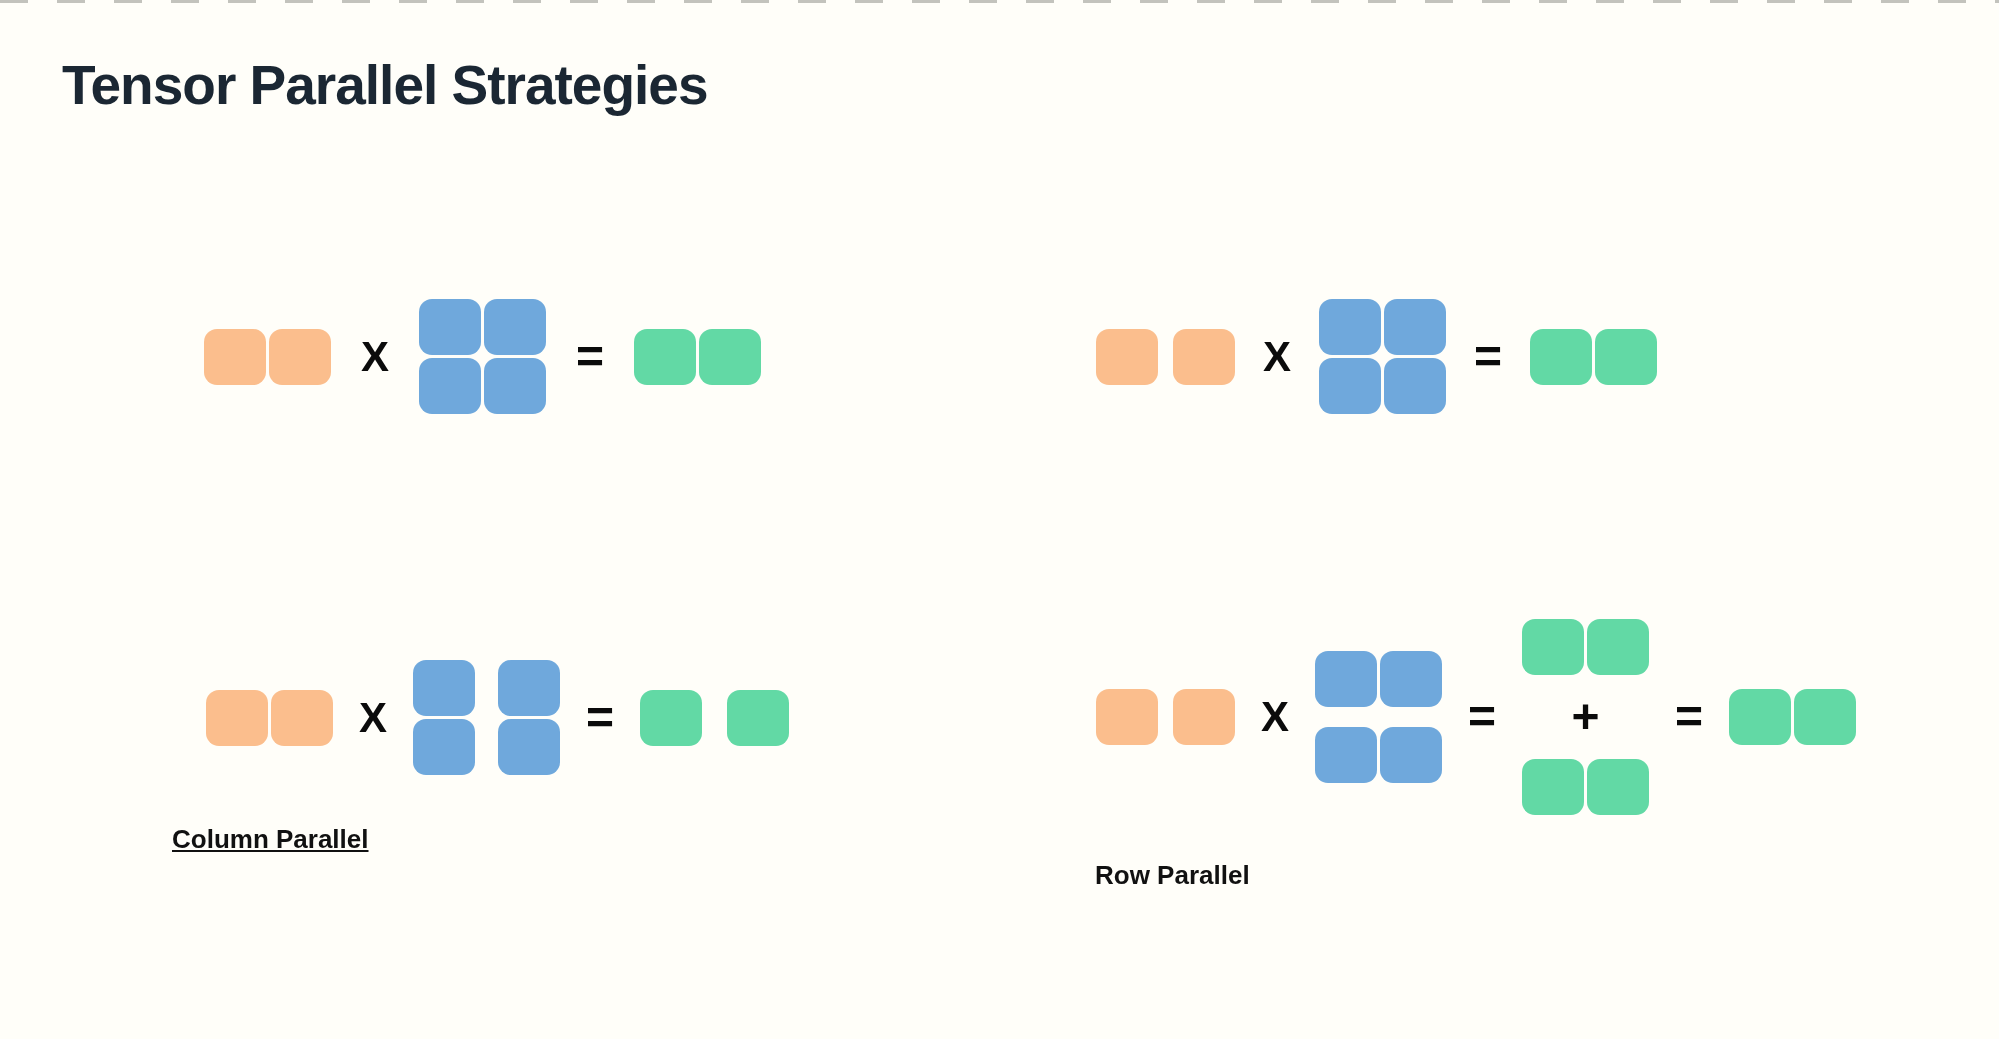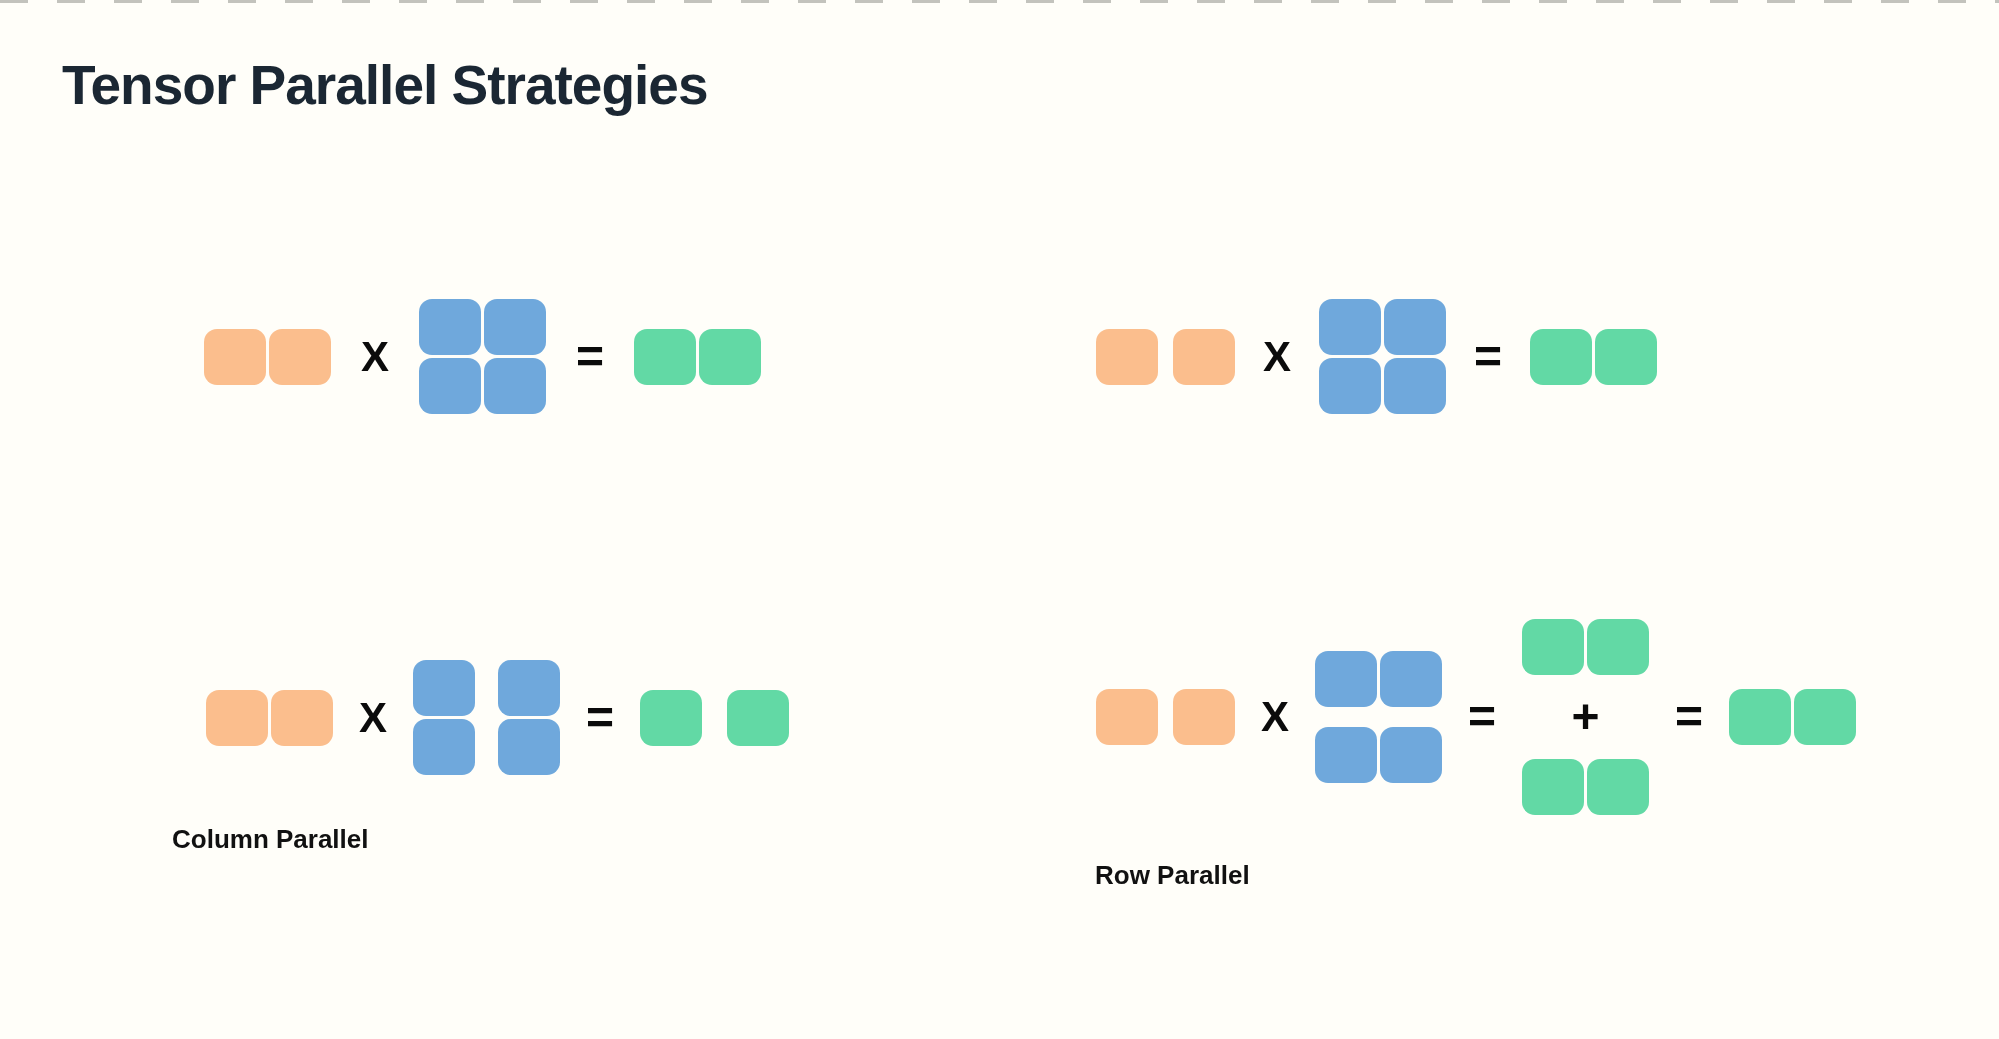--- a/index.html
+++ b/index.html
@@ -88,21 +88,21 @@
     height:196px;
     flex:0 0 auto;
   }
   .strategy-label{
     position:absolute;
     font-size:26px;
     font-weight:bold;
     color:var(--color-label);
     white-space:nowrap;
   }
-  .strategy-label.col{left:172px; top:824px;}
+  .strategy-label.col{left:172px; top:824px;text-decoration:underline;}
   .strategy-label.row{left:1095px; top:860px;}
 </style>
 </head>
 <body>
 
 <div class="canvas">
 
   <div class="top-dash-strip"></div>
 
   <h1 class="page-title">Tensor Parallel Strategies</h1>

